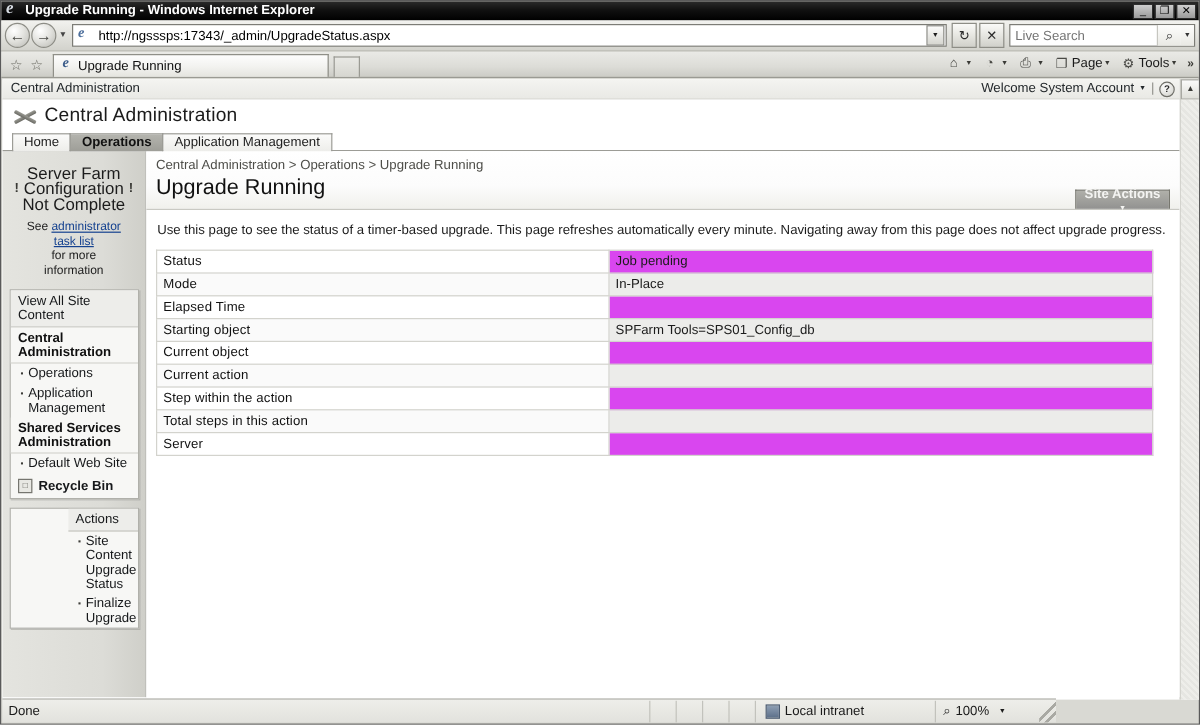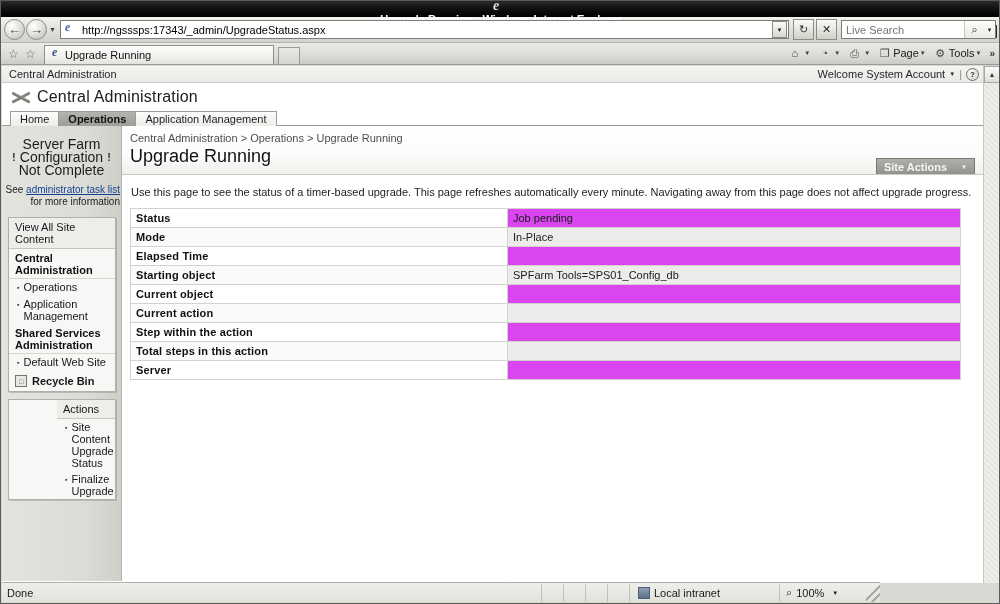--- a/index.html
+++ b/index.html
@@ -22,21 +22,20 @@
     overflow: hidden;
   }
 
   
   #titlebar {
     height: 16px;
     background: linear-gradient(to bottom, #2b2b2b 0%, #111111 45%, #000000 100%);
     display: flex; align-items: center;
     padding: 0 2px 0 4px;
     color: #ffffff;
-    flex-direction: column;
   }
   #titlebar .ie-logo {
     width: 12px; height: 12px;
     margin-right: 4px;
     position: relative; flex: 0 0 auto;
   }
   #titlebar .ie-logo::before {
     content: "e";
     position: absolute; left: 0; top: -3px;
     font-family: "Liberation Serif", serif;
@@ -304,22 +303,22 @@
   }
   #farm-warn .warn-line {
     font-size: 14px; color: #1c1c1c; line-height: 13px;
   }
   #farm-warn .bang {
     position: absolute; font-size: 11px; color: #3a3a36; font-weight: bold;
   }
   #farm-warn .bang.l { left: 10px; top: 17px; }
   #farm-warn .bang.r { right: 10px; top: 17px; }
   #farm-see {
-    text-align: right; font-size: 10px; color: #1c1c1c;
-    line-height: 12px; padding: 5px 1px 0;
+    text-align: center; font-size: 10px; color: #1c1c1c;
+    line-height: 12px; padding: 5px 19px 0;
   }
   #farm-see a { color: #14418f; text-decoration: underline; }
 
   .nav-box {
     margin: 9px 5px 0 6px;
     background: #f7f7f5;
     border: 1px solid #b0b0aa;
     box-shadow: 1px 1px 0 rgba(120,120,115,0.35);
   }
   .nav-box.tight { margin-top: 7px; padding-left: 48px; }
@@ -373,23 +372,24 @@
     font-family: "Liberation Sans", sans-serif;
     line-height: 22px;
   }
   #site-actions {
     position: absolute; right: 8px; bottom: 0px;
     height: 16px; min-width: 78px;
     background: linear-gradient(to bottom,#b0b0aa,#929290);
     border: 1px solid #77776f;
     border-bottom: none;
     display: flex; align-items: center; justify-content: center;
-    gap: 14px;
+    gap: 3px;
     font-size: 11px; font-weight: bold; color: #f4f4f2;
     padding: 0 7px;
+    flex-direction: column;
   }
   #site-actions .sa-caret { font-size: 6px; }
 
   #sp-desc {
     font-size: 11px; color: #1c1c1c;
     padding: 11px 10px 10px 9px;
   }
 
   
   #status-table {
@@ -402,21 +402,21 @@
   }
   #status-table td {
     border: 1px solid #d3d3cd;
     font-size: 11px;
     padding: 3px 5px 3px 5px;
     height: 18px;
     vertical-align: middle;
   }
   #status-table td.lbl {
     width: 377px;
-    font-weight: bold;
+    font-weight: normal;
     color: #111111;
     background: #ffffff;
     letter-spacing: 0.15px;
   }
   #status-table td.val {
     background: #d946ef;
     color: #1b1b1b;
   }
   #status-table tr.alt td.lbl { background: #fafafa; }
   #status-table tr.alt td.val { background: #ececea; }

